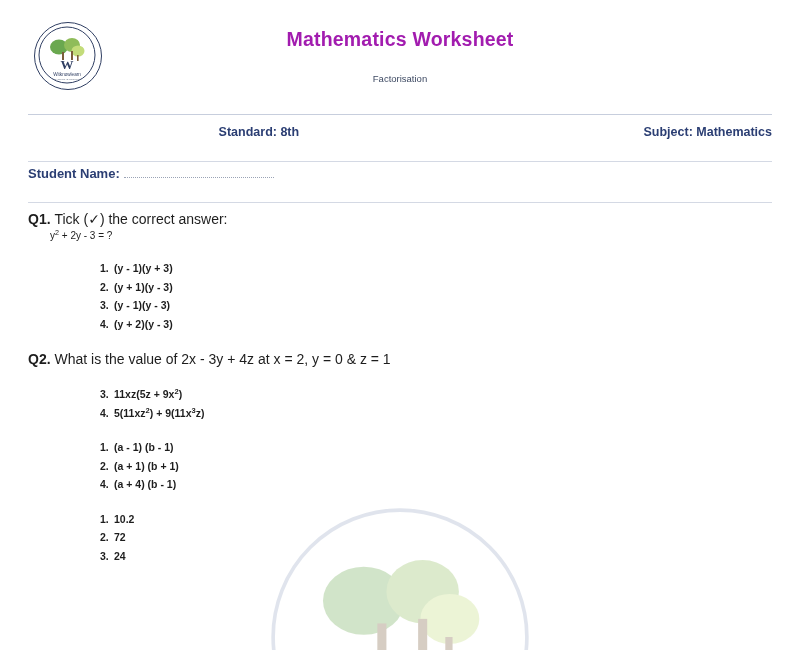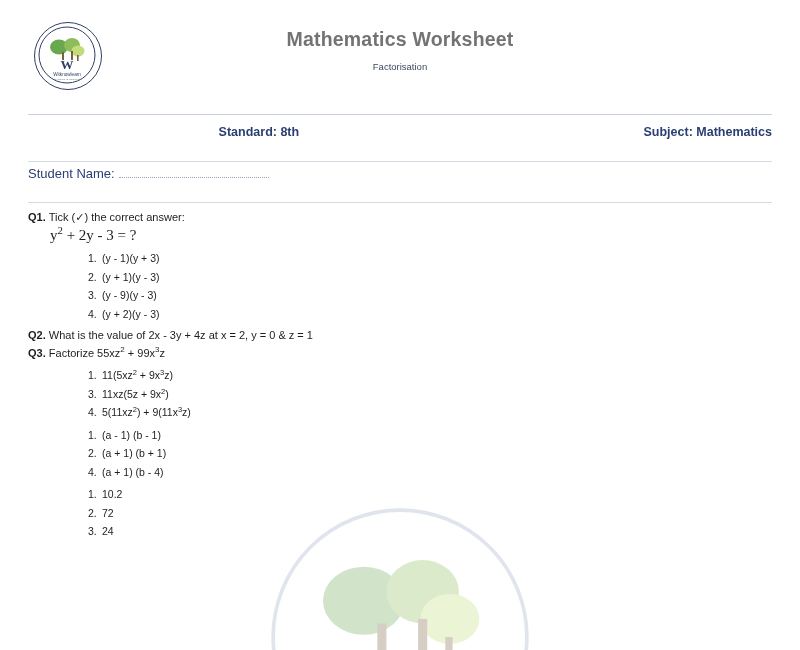--- a/index.html
+++ b/index.html
@@ -43,25 +43,25 @@
   }
   .logo svg { display: block; }
 
   .title-block {
     text-align: center;
     padding-top: 14px;
   }
   .doc-title {
     font-size: 19.5px;
     font-weight: bold;
-    color: #737373;
+    color: #a21caf;
     letter-spacing: 0.2px;
   }
   .doc-subtitle {
-    margin-top: 10px;
+    margin-top: 22px;
     font-size: 9.5px;
     color: #3e4a63;
   }
 
   .rule {
     border: 0;
     border-top: 1px solid #c7cedd;
     margin: 14px 0 0 0;
   }
   .rule.thin {
@@ -89,58 +89,58 @@
     padding-left: 10px;
   }
 
   .name-row {
     display: flex;
     align-items: flex-end;
     padding: 4px 0 7px 0;
   }
   .name-label {
     font-size: 13px;
-    font-weight: normal;
+    font-weight: bold;
     color: #2b3e73;
   }
   .name-line {
     width: 150px;
     margin-left: 4px;
     margin-bottom: 3px;
     border-bottom: 1px dotted #9aa3b5;
     height: 1px;
   }
 
   
   .questions {
     padding-top: 6px;
     font-size: 11px;
     line-height: 1.0;
   }
   .q-block {
     margin-bottom: 1px;
   }
   .q-text {
-    font-size: 11px;
+    font-size: 14px;
     color: #1d1d1d;
     padding: 3px 0 3px 0;
   }
   .q-num {
     font-weight: bold;
   }
   .q-expr {
-    font-size: 15px;
+    font-size: 10px;
     color: #1d1d1d;
     padding: 2px 0 2px 22px;
-    font-family: Liberation Serif, serif;
   }
   .options {
-    margin: 4px;
+    margin: 16px;
     padding: 0;
     list-style: none;
+    font-weight: bold;
   }
   .opt {
     font-size: 10.5px;
     color: #1d1d1d;
     padding: 4px 0 4px 56px;
   }
   .opt-num {
     display: inline-block;
     min-width: 14px;
   }
@@ -204,40 +204,38 @@
 
   <hr class="rule thin">
 
   <div class="questions" id="questions">
       <div class="q-block">
         <div class="q-text"><span class="q-num">Q1. </span><span>Tick (✓) the correct answer:</span></div>
         <div class="q-expr">y<sup>2</sup> + 2y - 3 = ?</div>
         <ul class="options">
           <li class="opt"><span class="opt-num">1. </span><span>(y - 1)(y + 3)</span></li>
           <li class="opt"><span class="opt-num">2. </span><span>(y + 1)(y - 3)</span></li>
-          <li class="opt"><span class="opt-num">3. </span><span>(y - 9)(y - 3)</span></li>
+          <li class="opt"><span class="opt-num">3. </span><span>(y - 1)(y - 3)</span></li>
           <li class="opt"><span class="opt-num">4. </span><span>(y + 2)(y - 3)</span></li>
         </ul>
       </div>
       <div class="q-block">
         <div class="q-text"><span class="q-num">Q2. </span><span>What is the value of 2x - 3y + 4z at x = 2, y = 0 &amp; z = 1</span></div>
       </div>
       <div class="q-block">
-        <div class="q-text"><span class="q-num">Q3. </span><span>Factorize 55xz<sup>2</sup> + 99x<sup>3</sup>z</span></div>
-        <ul class="options">
-          <li class="opt"><span class="opt-num">1. </span><span>11(5xz<sup>2</sup> + 9x<sup>3</sup>z)</span></li>
+        <ul class="options">
           <li class="opt"><span class="opt-num">3. </span><span>11xz(5z + 9x<sup>2</sup>)</span></li>
           <li class="opt"><span class="opt-num">4. </span><span>5(11xz<sup>2</sup>) + 9(11x<sup>3</sup>z)</span></li>
         </ul>
       </div>
       <div class="q-block">
         <ul class="options">
           <li class="opt"><span class="opt-num">1. </span><span>(a - 1) (b - 1)</span></li>
           <li class="opt"><span class="opt-num">2. </span><span>(a + 1) (b + 1)</span></li>
-          <li class="opt"><span class="opt-num">4. </span><span>(a + 1) (b - 4)</span></li>
+          <li class="opt"><span class="opt-num">4. </span><span>(a + 4) (b - 1)</span></li>
         </ul>
       </div>
       <div class="q-block">
         <ul class="options">
           <li class="opt"><span class="opt-num">1. </span><span>10.2</span></li>
           <li class="opt"><span class="opt-num">2. </span><span>72</span></li>
           <li class="opt"><span class="opt-num">3. </span><span>24</span></li>
         </ul>
       </div>
     </div>

